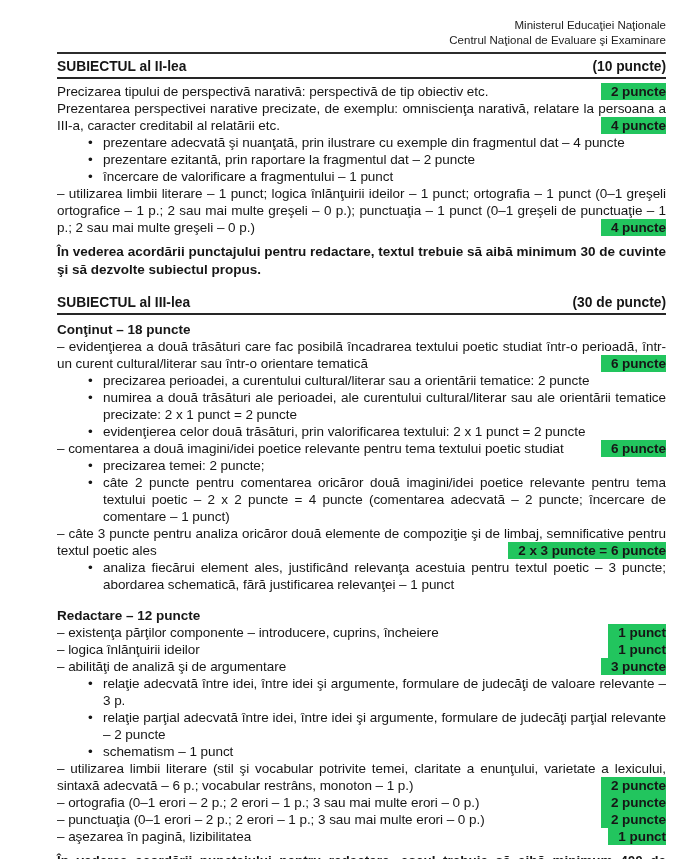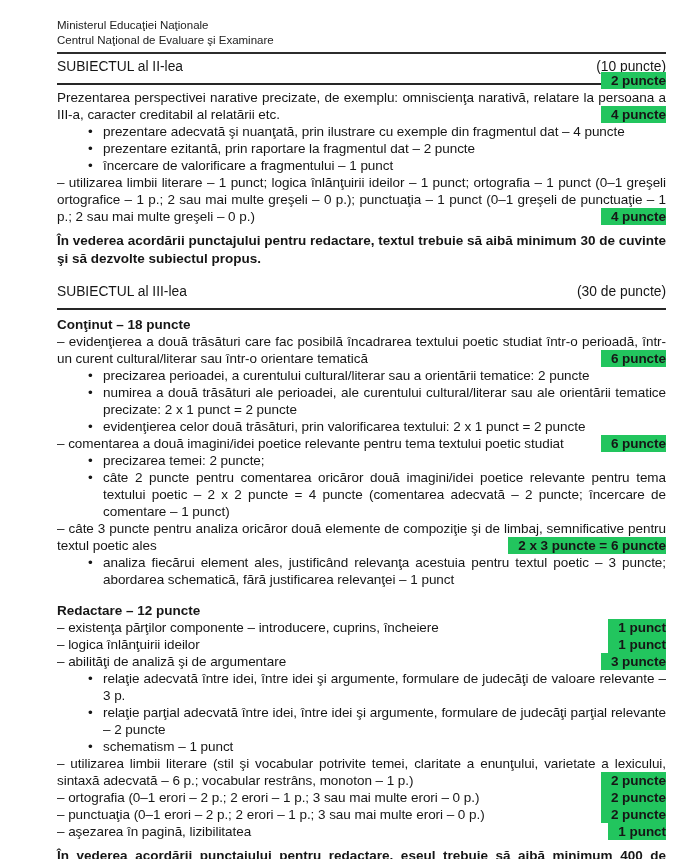--- a/index.html
+++ b/index.html
@@ -12,40 +12,40 @@
     height: 859px;
     overflow: hidden;
     font-family: "Liberation Sans", "DejaVu Sans", sans-serif;
     color: #161616;
   }
   .page {
     padding: 18px 34px 0 57px;
   }
   
   .doc-header {
-    text-align: left;
+    text-align: right;
     font-size: 11.5px;
     line-height: 15px;
     color: #222;
   }
   .header-rule {
     border: 0;
     border-top: 2px solid #2c2c2c;
     margin: 4px 0 0 0;
   }
   
   .section-heading {
     display: flex;
     justify-content: space-between;
     align-items: flex-end;
-    font-weight: normal;
+    font-weight: bold;
     font-size: 13.8px;
     line-height: 18px;
     border-bottom: 2px solid #262626;
-    padding-bottom: 7px;
+    padding-bottom: 1px;
     margin-top: 15px;
   }
   #doc-blocks > .section-heading:first-child { margin-top: 4px; }
   .block-note + .section-heading { margin-top: 16px; gap: 48px; }
 
   .block-item {
     position: relative;
     text-align: justify;
     font-size: 13.5px;
     line-height: 17px;
@@ -97,21 +97,21 @@
   <div class="doc-header">
     <div>Ministerul Educaţiei Naţionale</div>
     <div>Centrul Naţional de Evaluare şi Examinare</div>
   </div>
   <hr class="header-rule">
   <div id="doc-blocks">
       <div class="section-heading">
         <span class="section-title">SUBIECTUL al II-lea</span>
         <span class="section-points">(10 puncte)</span>
       </div>
-      <div class="block-item"><span class="item-points">2 puncte</span></div>
+      <div class="block-item"><span class="item-text">Precizarea tipului de perspectivă narativă: perspectivă de tip obiectiv etc.</span><span class="item-points">2 puncte</span></div>
       <div class="block-item"><span class="item-text">Prezentarea perspectivei narative precizate, de exemplu: omniscienţa narativă, relatare la persoana a III-a, caracter creditabil al relatării etc.</span><span class="item-points">4 puncte</span></div>
       <div class="block-bullet"><span class="bullet-mark">•</span><span class="bullet-text">prezentare adecvată şi nuanţată, prin ilustrare cu exemple din fragmentul dat – 4 puncte</span></div>
       <div class="block-bullet"><span class="bullet-mark">•</span><span class="bullet-text">prezentare ezitantă, prin raportare la fragmentul dat – 2 puncte</span></div>
       <div class="block-bullet"><span class="bullet-mark">•</span><span class="bullet-text">încercare de valorificare a fragmentului – 1 punct</span></div>
       <div class="block-item"><span class="item-text">– utilizarea limbii literare – 1 punct; logica înlănţuirii ideilor – 1 punct; ortografia – 1 punct (0–1 greşeli ortografice – 1 p.; 2 sau mai multe greşeli – 0 p.); punctuaţia – 1 punct (0–1 greşeli de punctuaţie – 1 p.; 2 sau mai multe greşeli – 0 p.)</span><span class="item-points">4 puncte</span></div>
       <div class="block-note">În vederea acordării punctajului pentru redactare, textul trebuie să aibă minimum 30 de cuvinte şi să dezvolte subiectul propus.</div>
       <div class="section-heading">
         <span class="section-title">SUBIECTUL al III-lea</span>
         <span class="section-points">(30 de puncte)</span>
       </div>

